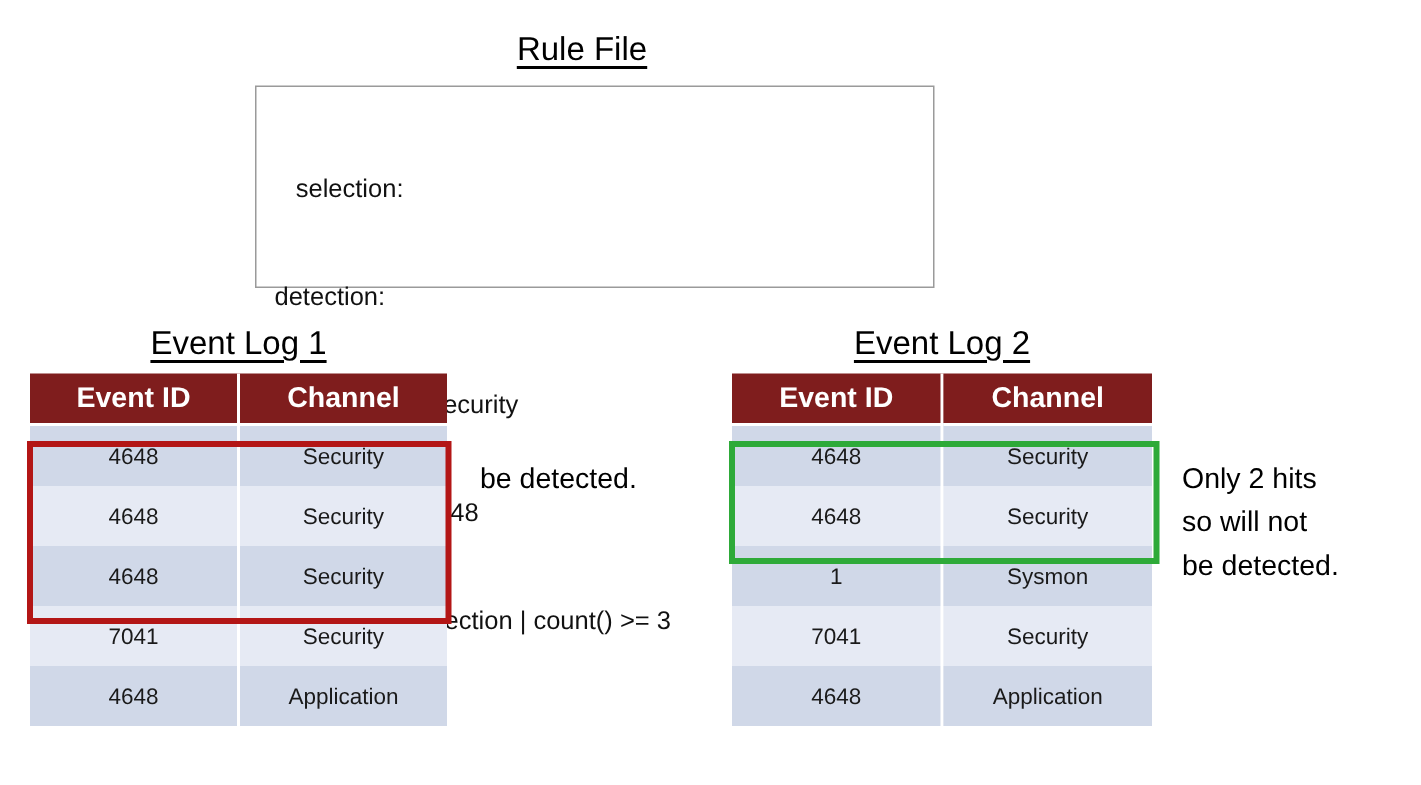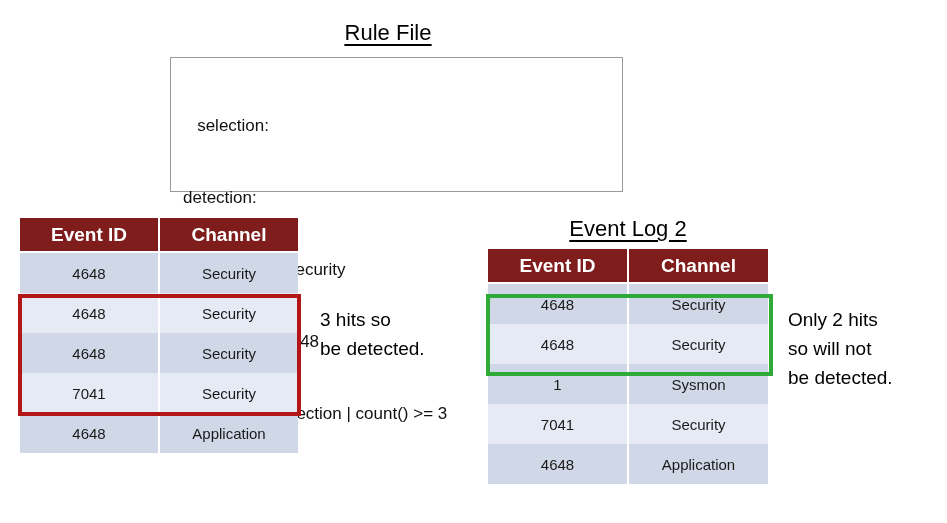--- a/index.html
+++ b/index.html
@@ -156,20 +156,21 @@
   <div id="rule-file-lines">
     <div class="rule-line">   selection:</div>
     <div class="rule-line">detection:</div>
     <div class="rule-line">      Channel: Security</div>
     <div class="rule-line">      EventID: 4648</div>
     <div class="rule-line">   condition: selection | count() &gt;= 3</div>
   </div>
 </div>
 
 <div class="log-panel" id="log-panel-1">
+  <div class="log-title"><span>Event Log 1</span></div>
   <table class="log-table">
     <thead>
       <tr>
         <th class="col-id">Event ID</th>
         <th class="col-chan">Channel</th>
       </tr>
     </thead>
     <tbody>
       <tr class="row-odd">
         <td class="col-id">4648</td>
@@ -191,21 +192,20 @@
         <td class="col-id">4648</td>
         <td class="col-chan">Application</td>
       </tr>
     </tbody>
   </table>
 </div>
 
 <div class="highlight-box" id="highlight-red"></div>
 
 <div class="annotation" id="annotation-1">
-  <div>3 hits so</div>
   <div>be detected.</div>
 </div>
 
 <div class="log-panel" id="log-panel-2">
   <div class="log-title"><span>Event Log 2</span></div>
   <table class="log-table">
     <thead>
       <tr>
         <th class="col-id">Event ID</th>
         <th class="col-chan">Channel</th>

